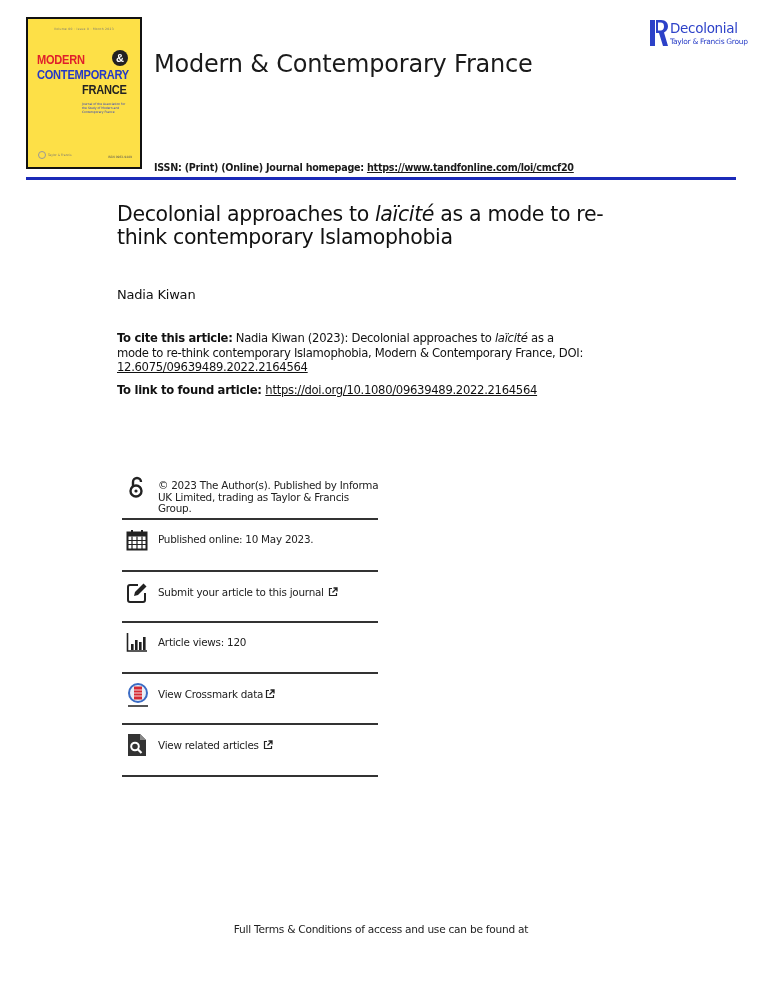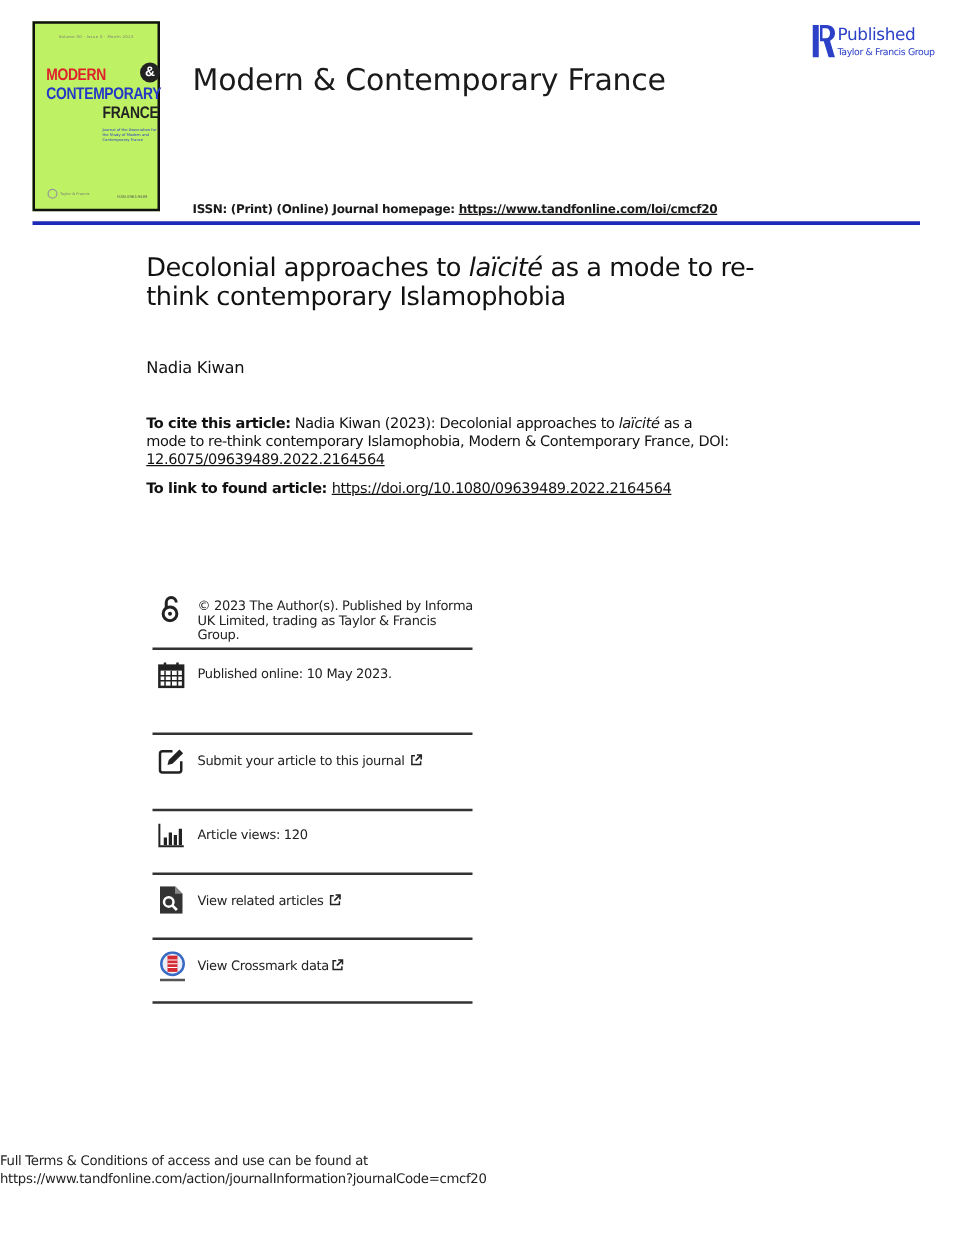--- a/index.html
+++ b/index.html
@@ -1,21 +1,21 @@
 <!DOCTYPE html>
 <html><head>
 <meta charset="utf-8">
 <style>
   html, body { margin:0; padding:0; }
   body { width:762px; height:1000px; background:#ffffff; position:relative; overflow:hidden;
          font-family:"DejaVu Sans", sans-serif; color:#1a1a1a; }
   .abs { position:absolute; }
 
   
-  .cover { left:26px; top:17px; width:102px; height:152px; border:2px solid #111; background:#bef264; box-sizing:border-box; }
+  .cover { left:26px; top:17px; width:116px; height:152px; border:2px solid #111; background:#fde047; box-sizing:border-box; }
   .cover .vol { position:absolute; top:8px; left:0; right:0; text-align:center; font-size:3px; color:#777; letter-spacing:.3px; }
   .cover .t1 { position:absolute; left:9px; top:33px; font-family:"Liberation Sans", sans-serif; font-weight:bold; font-size:13.5px; color:#e0202b; letter-spacing:-.3px; transform:scaleX(.82); transform-origin:left; }
   .cover .amp { position:absolute; left:84px; top:31px; width:16px; height:16px; border-radius:50%; background:#222; color:#fff; font-size:11px; font-weight:bold; text-align:center; line-height:16px; font-family:"Liberation Sans", sans-serif; }
   .cover .t2 { position:absolute; left:9px; top:48px; font-family:"Liberation Sans", sans-serif; font-weight:bold; font-size:13.5px; color:#2438c8; letter-spacing:-.3px; transform:scaleX(.82); transform-origin:left; white-space:nowrap; }
   .cover .t3 { position:absolute; left:54px; top:63px; font-family:"Liberation Sans", sans-serif; font-weight:bold; font-size:13.5px; color:#222; letter-spacing:-.3px; transform:scaleX(.82); transform-origin:left; }
   .cover .sub { position:absolute; left:54px; top:83px; width:48px; font-size:3px; line-height:4px; color:#2438c8; }
   .cover .pub { position:absolute; left:10px; bottom:8px; font-size:3px; color:#777; }
   .cover .pub::before { content:""; display:inline-block; width:6px; height:6px; border-radius:50%; border:1px solid #999; vertical-align:middle; margin-right:2px; }
   .cover .issn { position:absolute; right:8px; bottom:8px; font-size:3px; color:#555; }
 
@@ -60,21 +60,21 @@
   <div class="issn">ISSN 0963-9489</div>
 </div>
 
 <div class="abs journal-name">Modern &amp; Contemporary France</div>
 
 <svg class="abs rt-mark" viewBox="0 0 18 26">
   <rect x="0" y="0" width="5" height="26" fill="#2c41c8"></rect>
   <path d="M6 0 h5 c5 0 7 3 7 6.5 c0 3 -2 5 -4 6 l4 13.5 h-5 l-4 -13 h-3 z" fill="#2c41c8"></path>
   <path d="M8 2.5 h2.5 c2.5 0 3.5 1.6 3.5 4 c0 2.4 -1.3 4 -3.5 4 h-2.5 z" fill="#fff"></path>
 </svg>
-<div class="abs rt-name">Published</div>
+<div class="abs rt-name">Decolonial</div>
 <div class="abs rt-sub">Taylor &amp; Francis Group</div>
 
 <div class="abs issn-line">
   <span>ISSN: (Print) (Online) Journal homepage: </span><a>https://www.tandfonline.com/loi/cmcf20</a>
 </div>
 <div class="abs rule-blue"></div>
 
 <div class="abs title"><span>Decolonial approaches to </span><em>laïcité</em><span> as a mode to re-think contemporary Islamophobia</span></div>
 
 <div class="abs author">Nadia Kiwan</div>
@@ -87,32 +87,32 @@
 
   <div class="row" style="height:47px;">
     <svg class="ico" style="top:3px;" viewBox="0 0 22 22">
       <path d="M7 10 V6 a4 4 0 0 1 8 0" fill="none" stroke="#222" stroke-width="2.4"></path>
       <circle cx="10" cy="15" r="5.5" fill="none" stroke="#222" stroke-width="2.4"></circle>
       <circle cx="10" cy="15" r="1.6" fill="#222"></circle>
     </svg>
     <div class="txt" style="top:7px; width:222px;">© 2023 The Author(s). Published by Informa UK Limited, trading as Taylor &amp; Francis Group.</div>
   </div>
 
-  <div class="row" style="height:68px;">
+  <div class="row" style="height:52px;">
     <svg class="ico" style="top:9px;" viewBox="0 0 22 22">
       <rect x="1.5" y="3.5" width="19" height="17" fill="none" stroke="#222" stroke-width="2"></rect>
       <rect x="1.5" y="3.5" width="19" height="4" fill="#222"></rect>
       <rect x="5" y="1" width="2" height="4" fill="#222"></rect>
         <rect x="15" y="1" width="2" height="4" fill="#222"></rect>
       <path d="M1.5 11.5 H20.5 M1.5 15.5 H20.5 M6 7.5 V20.5 M11 7.5 V20.5 M16 7.5 V20.5" stroke="#222" stroke-width="1.2"></path>
     </svg>
     <div class="txt" style="top:14px;">Published online: 10 May 2023.</div>
   </div>
 
-  <div class="row" style="height:61px;">
+  <div class="row" style="height:51px;">
     <svg class="ico" style="top:10px;" viewBox="0 0 22 22">
       <path d="M12 3 H4 a2 2 0 0 0 -2 2 V18 a2 2 0 0 0 2 2 H17 a2 2 0 0 0 2 -2 V11" fill="none" stroke="#222" stroke-width="2"></path>
       <path d="M8 14 L9 10 L17.5 1.5 L20.5 4.5 L12 13 Z" fill="#222"></path>
     </svg>
     <div class="txt" style="top:15px;"><span>Submit your article to this journal</span><svg class="ext" width="10" height="10" viewBox="0 0 10 10">
           <path d="M4 1.5 H1.5 V8.5 H8.5 V6" fill="none" stroke="#222" stroke-width="1.2"></path>
           <path d="M5.5 1 H9 V4.5 M9 1 L4.5 5.5" fill="none" stroke="#222" stroke-width="1.3"></path>
         </svg></div>
   </div>
 
@@ -120,43 +120,42 @@
     <svg class="ico" style="top:8px;" viewBox="0 0 22 22">
       <path d="M1.5 2 V20 H21" fill="none" stroke="#222" stroke-width="1.6"></path>
       <rect x="5" y="13" width="2.6" height="6" fill="#222"></rect>
       <rect x="9" y="9" width="2.6" height="10" fill="#222"></rect>
       <rect x="13" y="11" width="2.6" height="8" fill="#222"></rect>
       <rect x="17" y="6" width="2.6" height="13" fill="#222"></rect>
     </svg>
     <div class="txt" style="top:14px;">Article views: 120</div>
   </div>
 
+  <div class="row" style="height:51px;">
+    <svg class="ico" style="top:9px; width:24px; height:26px;" viewBox="0 0 24 26">
+      <circle cx="12" cy="10" r="9" fill="#e9eef7" stroke="#3a6bc4" stroke-width="2"></circle>
+      <rect x="8" y="3.5" width="8" height="13" fill="#d42a34"></rect>
+      <path d="M8 7 H16 M8 10 H16 M8 13 H16" stroke="#fff" stroke-width=".8"></path>
+      <rect x="2" y="22" width="20" height="2" fill="#555"></rect>
+    </svg>
+    <div class="txt" style="top:15px;"><span>View Crossmark data</span><svg class="ext" style="margin-left:2px;" width="10" height="10" viewBox="0 0 10 10">
+          <path d="M4 1.5 H1.5 V8.5 H8.5 V6" fill="none" stroke="#222" stroke-width="1.2"></path>
+          <path d="M5.5 1 H9 V4.5 M9 1 L4.5 5.5" fill="none" stroke="#222" stroke-width="1.3"></path>
+        </svg></div>
+  </div>
+
   <div class="row" style="height:52px;">
     <svg class="ico" style="top:9px;" viewBox="0 0 22 22">
       <path d="M2 0 H14 L20 6 V22 H2 Z" fill="#333"></path>
       <path d="M14 0 V6 H20" fill="#888"></path>
       <circle cx="9" cy="12.5" r="3.8" fill="none" stroke="#fff" stroke-width="2"></circle>
       <path d="M11.8 15.3 L15.5 19" stroke="#fff" stroke-width="2.2"></path>
     </svg>
     <div class="txt" style="top:15px;"><span>View related articles</span><svg class="ext" width="10" height="10" viewBox="0 0 10 10">
           <path d="M4 1.5 H1.5 V8.5 H8.5 V6" fill="none" stroke="#222" stroke-width="1.2"></path>
           <path d="M5.5 1 H9 V4.5 M9 1 L4.5 5.5" fill="none" stroke="#222" stroke-width="1.3"></path>
         </svg></div>
   </div>
-
-  <div class="row" style="height:51px;">
-    <svg class="ico" style="top:9px; width:24px; height:26px;" viewBox="0 0 24 26">
-      <circle cx="12" cy="10" r="9" fill="#e9eef7" stroke="#3a6bc4" stroke-width="2"></circle>
-      <rect x="8" y="3.5" width="8" height="13" fill="#d42a34"></rect>
-      <path d="M8 7 H16 M8 10 H16 M8 13 H16" stroke="#fff" stroke-width=".8"></path>
-      <rect x="2" y="22" width="20" height="2" fill="#555"></rect>
-    </svg>
-    <div class="txt" style="top:15px;"><span>View Crossmark data</span><svg class="ext" style="margin-left:2px;" width="10" height="10" viewBox="0 0 10 10">
-          <path d="M4 1.5 H1.5 V8.5 H8.5 V6" fill="none" stroke="#222" stroke-width="1.2"></path>
-          <path d="M5.5 1 H9 V4.5 M9 1 L4.5 5.5" fill="none" stroke="#222" stroke-width="1.3"></path>
-        </svg></div>
-  </div>
 </div>
 
-<div class="abs" style="left:0; width:762px; top:922px; text-align:left; font-family:'DejaVu Sans', sans-serif; font-size:10.6px; line-height:14px; color:#222; letter-spacing:-.25px;">
+<div class="abs" style="left:0; width:762px; top:922px; text-align:center; font-family:'DejaVu Sans', sans-serif; font-size:10.6px; line-height:14px; color:#222; letter-spacing:-.25px;">
   <div>Full Terms &amp; Conditions of access and use can be found at</div>
-  <div>https://www.tandfonline.com/action/journalInformation?journalCode=cmcf20</div>
 </div>
 
 </body></html>

